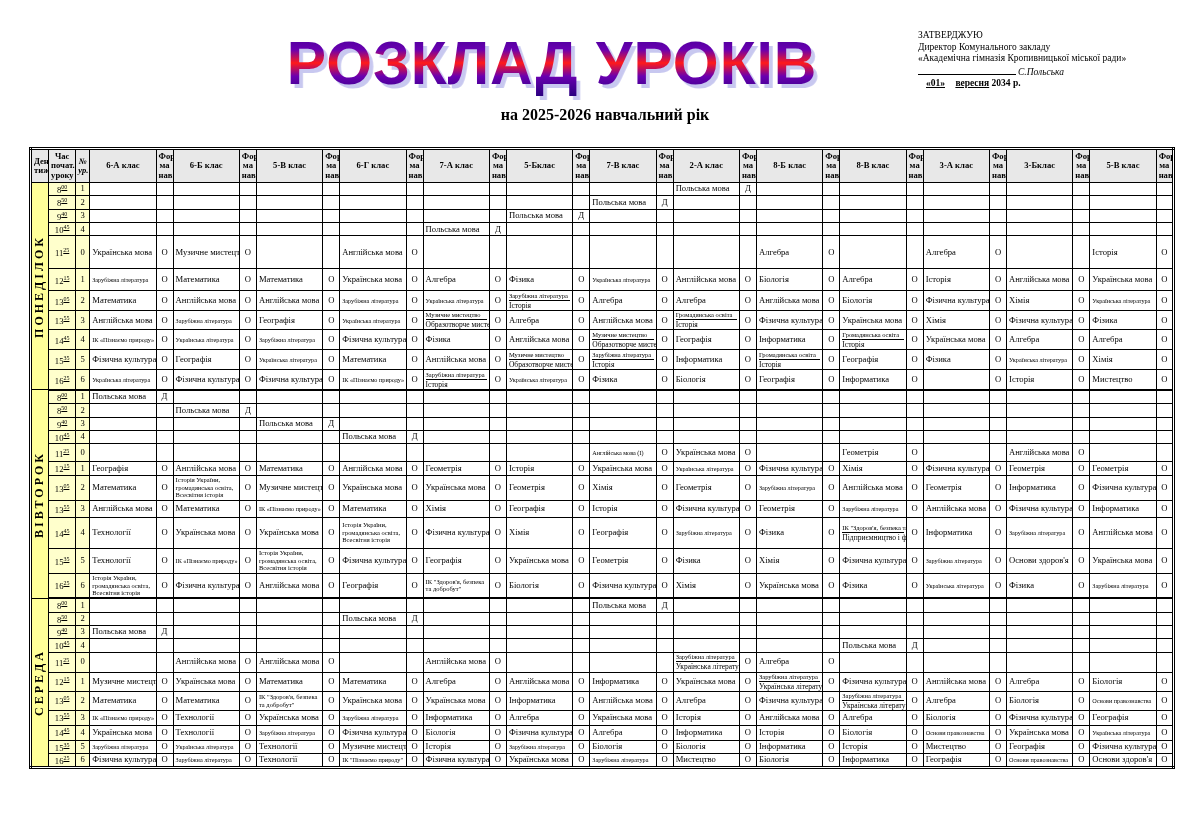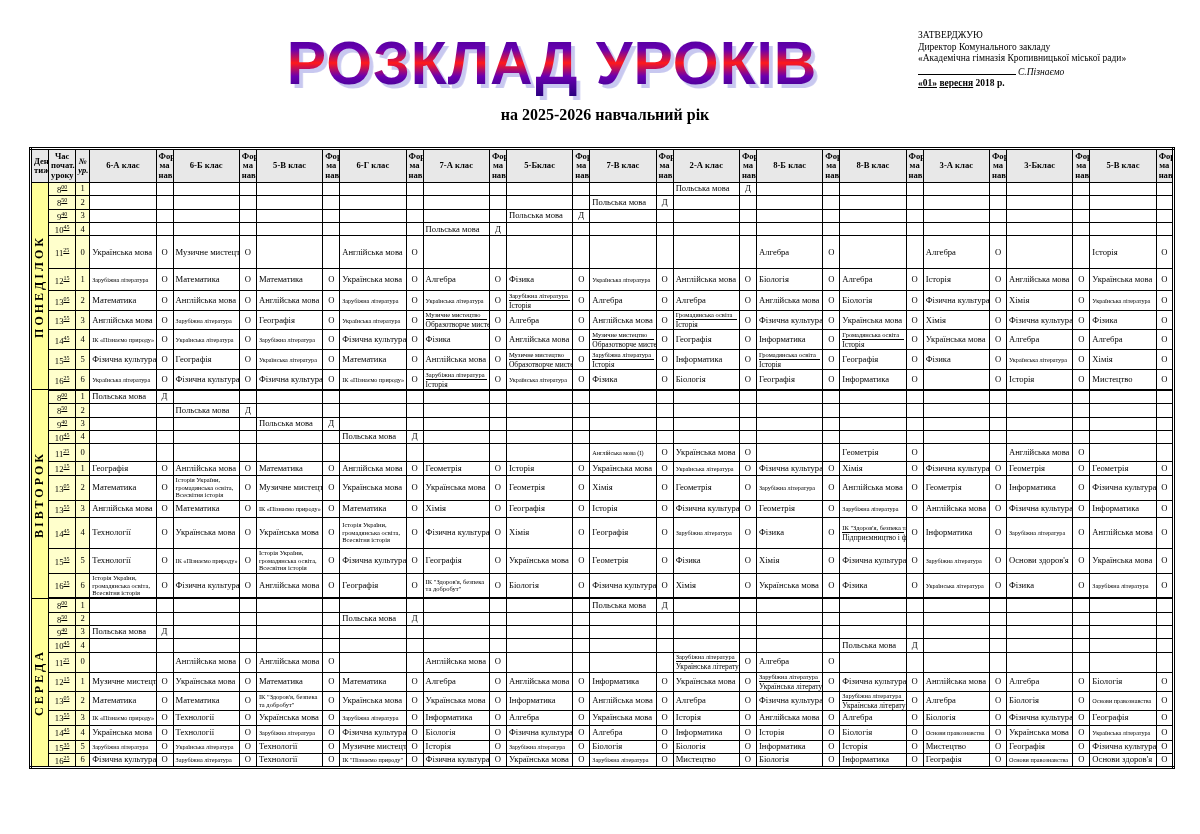--- a/index.html
+++ b/index.html
@@ -4,21 +4,21 @@
 <style>
   html,body{margin:0;padding:0;background:#fff;}
   body{width:1200px;height:834px;position:relative;overflow:hidden;font-family:"Liberation Serif","DejaVu Serif",serif;color:#000;}
   .title{position:absolute;left:272px;top:30px;width:560px;height:66px;text-align:center;font-family:"Liberation Sans","DejaVu Sans",sans-serif;font-weight:bold;font-size:62px;line-height:66px;letter-spacing:1px;
     background:linear-gradient(180deg,#3a0090 0%,#6a00b0 30%,#ff1a1a 50%,#6a00b0 70%,#2a0080 100%);-webkit-background-clip:text;background-clip:text;color:transparent;
     transform:scaleX(0.95);text-shadow:none;filter:drop-shadow(4px 4px 0 #c8c8f0);}
   .subtitle{position:absolute;left:440px;top:106px;width:330px;text-align:center;font-weight:bold;font-size:16px;}
   .approve{position:absolute;left:918px;top:30px;font-size:9.5px;line-height:11.5px;}
   .approve .sig{display:inline-block;width:98px;border-bottom:1px solid #000;height:9px;margin-right:2px;}
   .approve .date{font-weight:bold;}
-  .approve .u{text-decoration:underline;}
+  .approve .u{text-decoration:underline;margin-left:8px;}
   table.sched{position:absolute;left:29px;top:147px;border-collapse:collapse;border:3px double #000;table-layout:fixed;width:1146px;}
   table.sched td, table.sched th{border:1px solid #000;padding:0 2px;font-size:8.6px;line-height:9.5px;overflow:hidden;white-space:nowrap;vertical-align:middle;}
   table.sched th{background:#e8e8e8;font-weight:bold;text-align:center;}
   th.cls{font-size:13px;}
   th.form{font-size:6px;line-height:6.5px;font-weight:normal;padding:0;}
   th.small{font-size:6px;line-height:7px;font-weight:normal;padding:0;}
   td.day{background:#ffff99;width:14px;padding:0;text-align:center;border-right:2px solid #000;}
   td.day div{writing-mode:vertical-rl;transform:rotate(180deg);font-weight:bold;font-size:12px;letter-spacing:3px;margin:auto;}
   td.time{background:#ffffcc;text-align:center;font-size:11px;}
   td.time sup{font-size:6px;text-decoration:underline;}
@@ -34,22 +34,22 @@
 </head>
 <body>
 
 <div class="title">РОЗКЛАД   УРОКІВ</div>
 <div class="subtitle">на 2025-2026  навчальний рік</div>
 
 <div class="approve">
   <div>ЗАТВЕРДЖУЮ</div>
   <div>Директор Комунального закладу</div>
   <div>«Академічна гімназія Кропивницької міської ради»</div>
-  <div><span class="sig"></span><i>С.Пізнаємо</i></div>
-  <div class="date"><span class="u">«01»</span> <span class="u">вересня</span>  <span>2018 р.</span></div>
+  <div><span class="sig"></span><i>С.Польська</i></div>
+  <div class="date"><span class="u">«01»</span> <span class="u">вересня</span>  <span>2034 р.</span></div>
 </div>
 
 <table class="sched">
   <colgroup id="cols">
       <col style="width: 18px;">
       <col style="width: 27px;">
       <col style="width: 14px;">
       <col style="width: 66px;">
       <col style="width: 17px;">
       <col style="width: 66px;">

